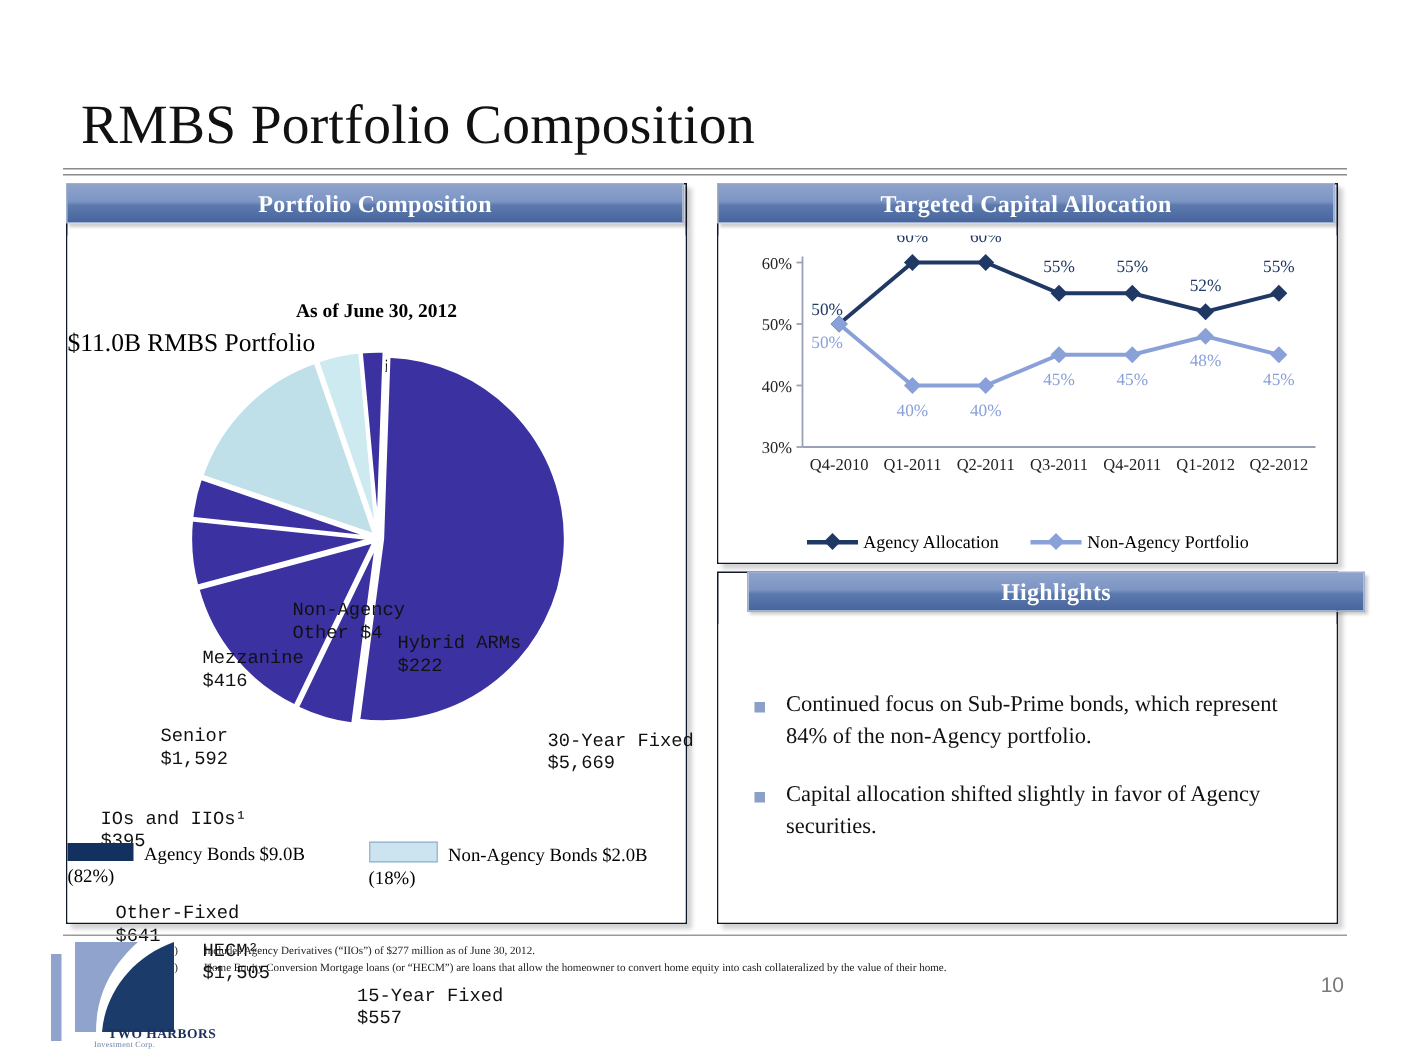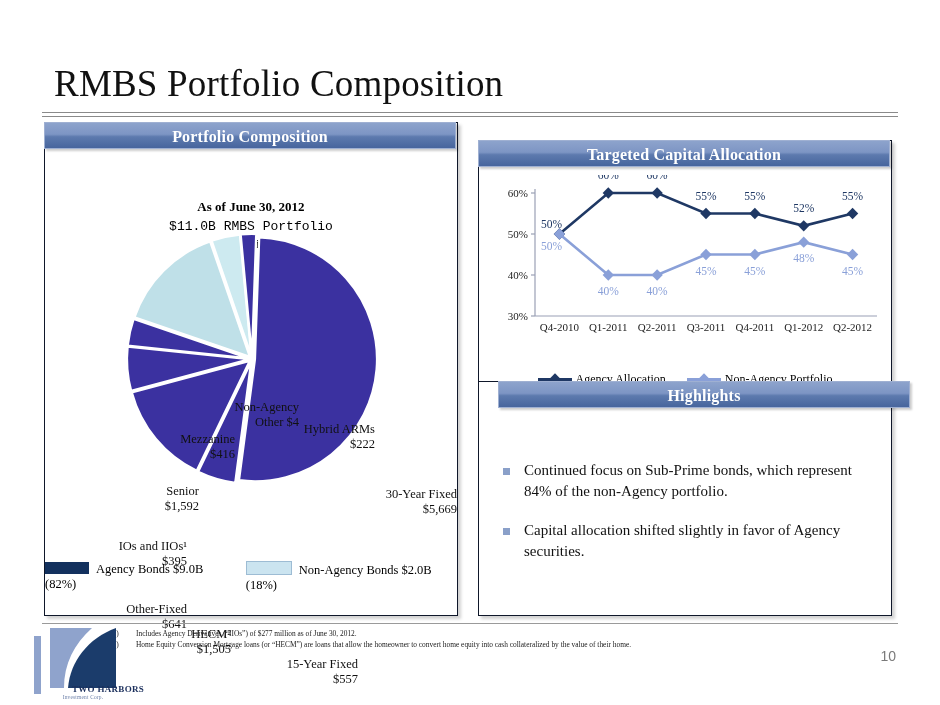--- a/index.html
+++ b/index.html
@@ -33,35 +33,35 @@
     font-family:"Liberation Serif",serif;font-weight:bold;font-size:16px;
     background:linear-gradient(to bottom,#8da3cc 0%,#7d95c4 45%,#5d7aae 55%,#47659d 100%);
     border:1px solid #9fb0d2;box-shadow:2px 2px 2px rgba(0,0,0,.2);
     letter-spacing:.2px;
   }
   .panel-body{position:absolute;left:0;right:0;bottom:0;top:34px;background:#fff;}
 
   #panel-left{left:44px;top:122px;width:412px;height:492px;}
   #panel-left .panel-head{position:absolute;left:-1px;top:-1px;width:412px;box-sizing:border-box;}
 
-  #panel-tca{left:478px;top:140px;width:412px;height:252px;}
+  #panel-tca{left:478px;top:122px;width:412px;height:252px;}
   #panel-tca .panel-head{position:absolute;left:-1px;top:-1px;width:412px;box-sizing:border-box;}
 
   #panel-high{left:478px;top:381px;width:412px;height:233px;}
   #panel-high .panel-head{position:absolute;left:-1px;top:-1px;width:412px;box-sizing:border-box;margin-left:20px;}
 
   
   .pie-title{position:absolute;left:0;right:0;top:42px;text-align:center;
     font-size:13px;font-weight:bold;font-family:"Liberation Serif",serif;}
-  .pie-sub1{position:absolute;left:0;right:0;top:62px;text-align:center;font-size:13px;font-family:Liberation Mono, monospace;}
+  .pie-sub1{position:absolute;left:0;right:0;top:62px;text-align:left;font-size:17px;}
   .pie-sub2{position:absolute;left:0;right:0;top:80px;text-align:center;font-size:12.5px;}
 
   .pie-wrap{position:absolute;left:0;top:0;width:412px;height:492px;}
-  .pie-label{position:absolute;font-size:12.5px;line-height:15px;text-align:right;
-    font-family:Liberation Serif, serif;color:#111;white-space:nowrap;}
+  .pie-label{position:absolute;font-size:12.5px;line-height:15px;text-align:left;
+    font-family:Liberation Mono, monospace;color:#111;white-space:nowrap;}
 
   
   .pie-legend{position:absolute;left:0;right:0;bottom:22px;
     display:flex;justify-content:center;align-items:center;gap:16px;font-size:12.5px;}
   .pie-legend .sw{display:inline-block;width:44px;height:12px;vertical-align:-1px;margin-right:7px;}
   .sw-agency{background:#13315e;}
   .sw-nonagency{background:#cbe4f0;border:1px solid #9dbcd4;}
 
   
   .lc{position:absolute;left:0;top:0;width:412px;height:218px;}

